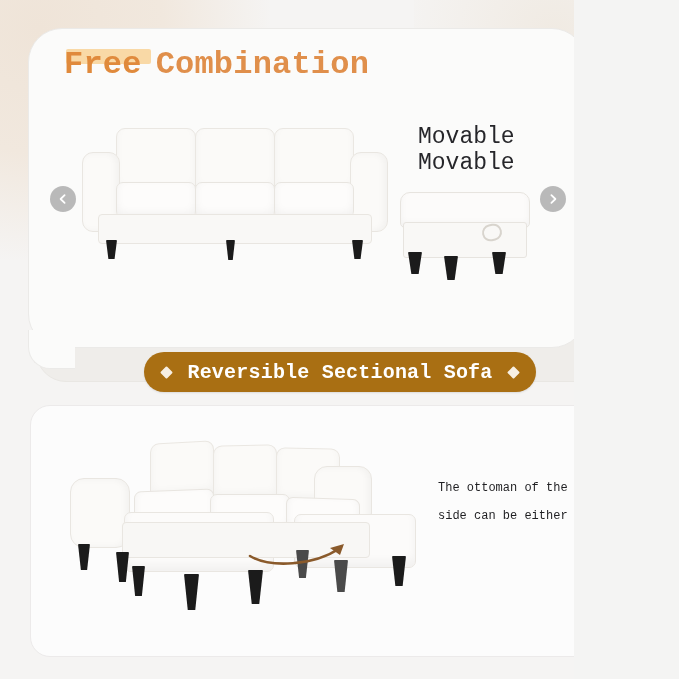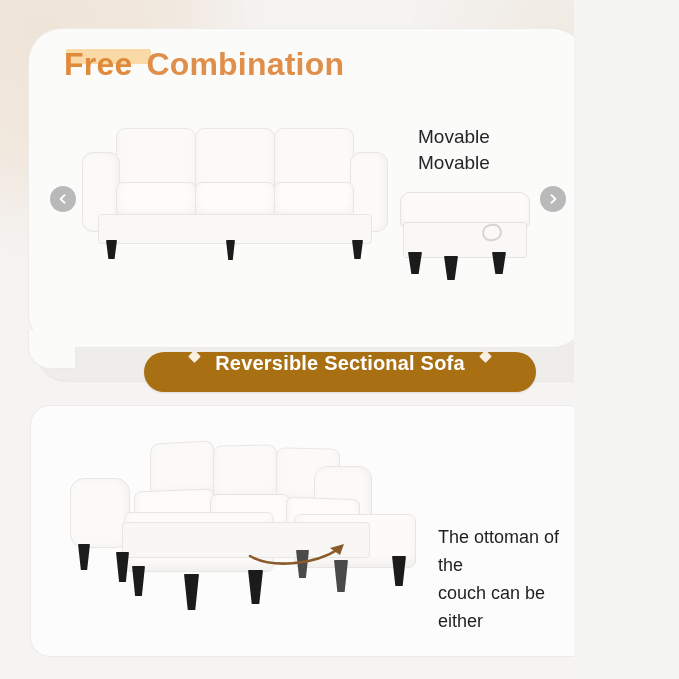--- a/index.html
+++ b/index.html
@@ -3,21 +3,21 @@
 <meta charset="utf-8">
 <style>
   html,body{margin:0;padding:0;}
   body{
     width:679px;height:679px;
     font-family:"Liberation Sans","DejaVu Sans",sans-serif;
     background:#f4f4f3;
     overflow:hidden;
     position:relative;
   }
-  #stage{position:absolute;inset:0;width:574px;height:679px;overflow:hidden;background:#f5f4f3;}
+  #stage{position:absolute;inset:0;width:574px;height:679px;overflow:hidden;background:#f5f4f3;font-family:Liberation Mono, monospace;}
 
   
   .wash-tl{position:absolute;left:-60px;top:-70px;width:330px;height:330px;
     background:radial-gradient(circle at 30% 30%, #efe4d8 0%, #f1e8de 38%, rgba(245,244,243,0) 72%);
     pointer-events:none;}
   .wash-tr{position:absolute;right:-40px;top:-40px;width:200px;height:260px;
     background:radial-gradient(circle at 70% 30%, #f0eae2 0%, rgba(245,244,243,0) 70%);
     pointer-events:none;}
 
   
@@ -41,43 +41,43 @@
     background:#fbfbfa;border-left:1px solid #ebeae8;border-bottom:1px solid #ebeae8;
     border-radius:0 0 0 22px;}
 
   .title{position:absolute;left:64px;top:46px;white-space:nowrap;}
   .title .hl{position:absolute;left:2px;top:3px;width:85px;height:15px;
     background:#f9d9a6;border-radius:2px;}
   .title .t{position:relative;font-size:32px;font-weight:700;letter-spacing:.2px;}
   .title .w1{color:#e08a3c;}
   .title .w2{color:#e08f4b;margin-left:14px;}
 
-  .movable{position:absolute;left:418px;top:124px;font-size:19px;line-height:26px;
+  .movable{position:absolute;left:418px;top:124px;font-size:23px;line-height:26px;
     color:#26262a;font-weight:400;}
 
   
   .nav{position:absolute;width:26px;height:26px;border-radius:50%;
     background:#b9b9b9;display:flex;align-items:center;justify-content:center;}
   .nav.left{left:50px;top:186px;}
   .nav.right{left:540px;top:186px;}
   .nav svg{display:block;}
 
   
   .banner{position:absolute;left:144px;top:352px;width:392px;height:40px;
     background:#a96f13;border-radius:22px;
-    display:flex;align-items:flex-start;justify-content:center;gap:16px;
+    display:flex;align-items:center;justify-content:center;gap:16px;
     box-shadow:0 1px 2px rgba(0,0,0,.10);}
   .banner .dia{width:9px;height:9px;background:#f7efe2;transform:rotate(45deg);border-radius:1px;}
   .banner .txt{color:#fff;font-size:20px;font-weight:700;letter-spacing:.2px;white-space:nowrap;}
 
   
   .card-bot{position:absolute;left:30px;top:405px;width:619px;height:250px;
     background:#fcfcfc;border-radius:20px;border:1px solid #eceaea;}
 
-  .caption{position:absolute;left:438px;top:523px;font-size:18px;line-height:28px;
+  .caption{position:absolute;left:438px;top:474px;font-size:12px;line-height:28px;
     color:#1f1f22;}
 
   
   .sofa-top{position:absolute;left:78px;top:126px;width:320px;height:140px;}
   .cush-back{position:absolute;background:#fbfaf8;border:1px solid #eae7e2;border-radius:9px 9px 4px 4px;
     box-shadow:inset 0 -5px 9px rgba(0,0,0,.035);}
   .cush-seat{position:absolute;background:#fdfcfb;border:1px solid #e8e5e0;border-radius:7px;
     box-shadow:inset 0 -4px 8px rgba(0,0,0,.05);}
   .arm{position:absolute;background:#fbfaf8;border:1px solid #e9e6e1;border-radius:11px;
     box-shadow:inset -3px 0 7px rgba(0,0,0,.04);}
@@ -229,16 +229,16 @@
 
   <div class="arrow">
     <svg width="108" height="32" viewBox="0 0 108 32">
       <path d="M2,18 C22,30 66,28 92,10" fill="none" stroke="#8a5a2b" stroke-width="2.6" stroke-linecap="round"></path>
       <polygon points="96,6 82,10 92,17" fill="#8a5a2b"></polygon>
     </svg>
   </div>
 
   <div class="caption">
     <div>The ottoman of the</div>
-    <div>couch can be either</div>
+    <div>side can be either</div>
   </div>
 
 </div>
 
 </body></html>

